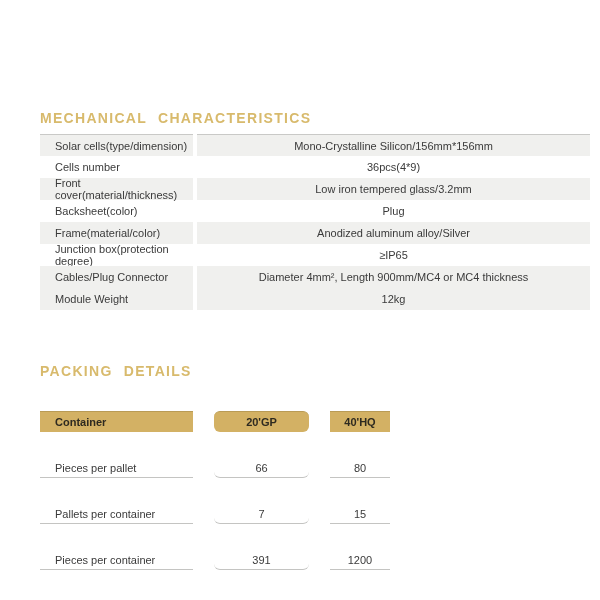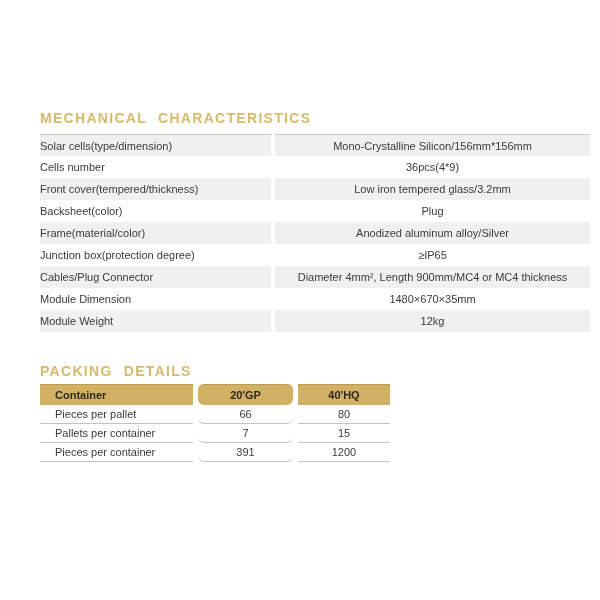--- a/index.html
+++ b/index.html
@@ -49,41 +49,43 @@
     gap: 4px;
     height: 22px;
   }
   .mech-row .cell {
     display: flex;
     align-items: center;
     box-sizing: border-box;
     background: transparent;
   }
   .mech-row .cell-label {
-    width: 231px;
+    width: 153px;
+    padding-left: 15px;
   }
   .mech-row .cell-value {
     flex: 1;
     justify-content: center;
     text-align: center;
   }
   .mech-row.gray .cell { background: var(--row-gray, #f0f0ee); }
   .mech-row.first .cell { border-top: 1px solid #c9c9c7; }
 
   
   .pack-table {
     position: absolute;
     left: 40px;
     top: 384px;
     width: 350px;
     font-size: 11px;
   }
   .pack-row {
     display: flex;
-    gap: 5px;
+    gap: 21px;
+    margin-top: 27px;
   }
   .pack-row .cell {
     display: flex;
     align-items: center;
     box-sizing: border-box;
   }
   .pack-row .c1 { width: 153px; padding-left: 15px; }
   .pack-row .c2 { width: 95px; justify-content: center; text-align: center; border-radius: 6px; }
   .pack-row .c3 { flex: 1; justify-content: center; text-align: center; }
   .pack-row.header {
@@ -108,42 +110,38 @@
   <div class="mech-table">
     <div class="mech-row gray first">
       <div class="cell cell-label">Solar cells(type/dimension)</div>
       <div class="cell cell-value">Mono-Crystalline Silicon/156mm*156mm</div>
     </div>
     <div class="mech-row">
       <div class="cell cell-label">Cells number</div>
       <div class="cell cell-value">36pcs(4*9)</div>
     </div>
     <div class="mech-row gray">
-      <div class="cell cell-label">Front cover(tempered/thickness)</div>
+      <div class="cell cell-label">Front cover(material/thickness)</div>
       <div class="cell cell-value">Low iron tempered glass/3.2mm</div>
     </div>
     <div class="mech-row">
       <div class="cell cell-label">Backsheet(color)</div>
       <div class="cell cell-value">Plug</div>
     </div>
     <div class="mech-row gray">
       <div class="cell cell-label">Frame(material/color)</div>
       <div class="cell cell-value">Anodized aluminum alloy/Silver</div>
     </div>
     <div class="mech-row">
       <div class="cell cell-label">Junction box(protection degree)</div>
       <div class="cell cell-value">≥IP65</div>
     </div>
     <div class="mech-row gray">
       <div class="cell cell-label">Cables/Plug Connector</div>
       <div class="cell cell-value">Diameter 4mm², Length 900mm/MC4 or MC4 thickness</div>
-    </div>
-    <div class="mech-row">
-      <div class="cell cell-label">Module Dimension</div>
-      <div class="cell cell-value">1480×670×35mm</div>
     </div>
     <div class="mech-row gray">
       <div class="cell cell-label">Module Weight</div>
       <div class="cell cell-value">12kg</div>
     </div>
   </div>
 
   <div id="pack-title" class="section-title">PACKING DETAILS</div>
 
   <div class="pack-table">

